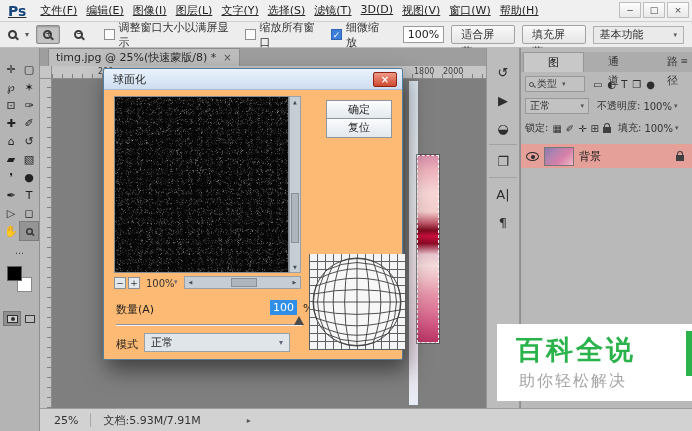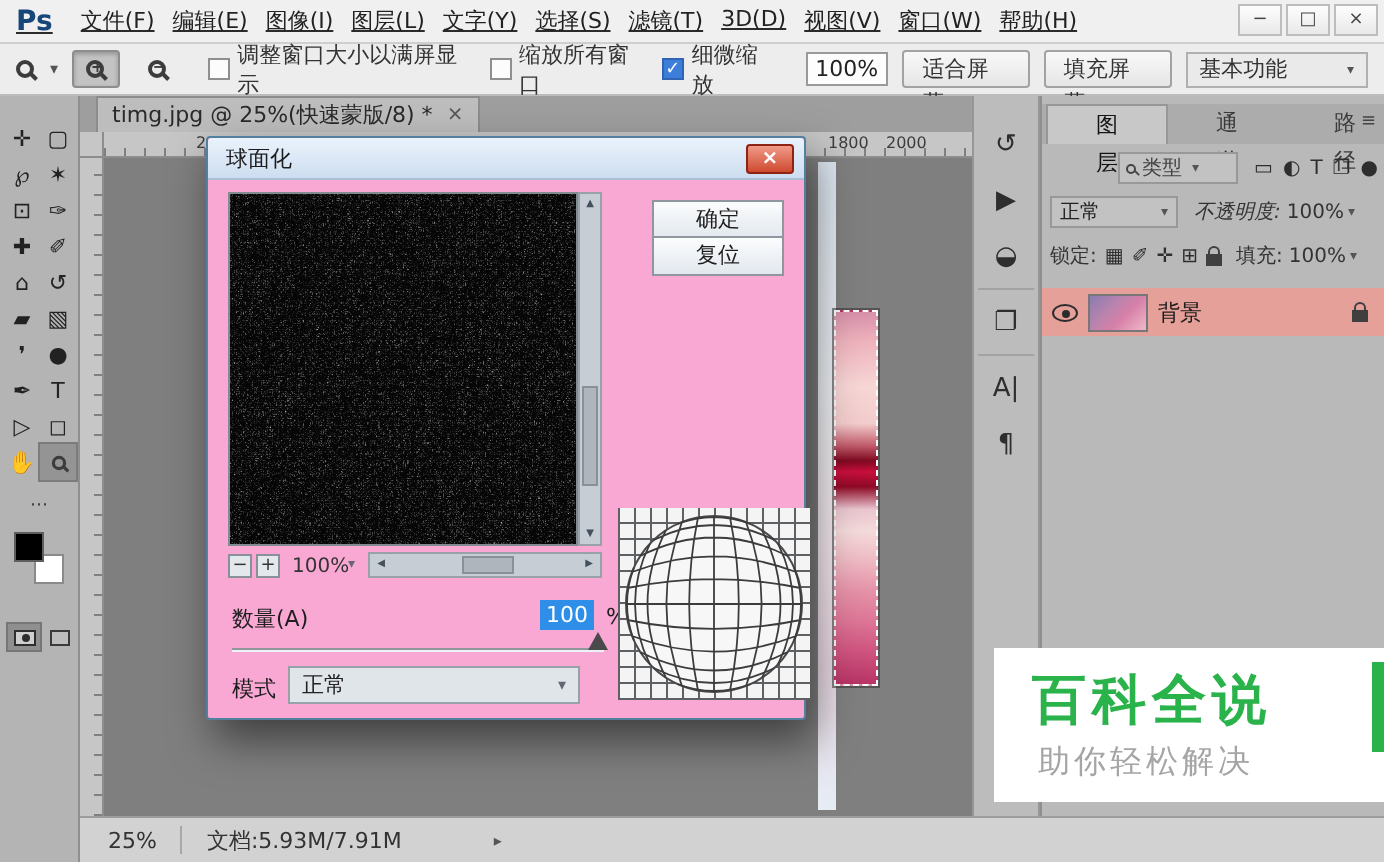--- a/index.html
+++ b/index.html
@@ -56,21 +56,21 @@
   .ruler-v{position:absolute;left:40px;top:79px;width:12px;height:329px;background:#c6c6c6;border-right:1px solid #8d8d8d;}
   .ruler-v .ticks{position:absolute;right:0;top:0;height:100%;width:4px;background:repeating-linear-gradient(0deg,#808080 0 1px,transparent 1px 10px);}
 
   
   .canvas{position:absolute;left:52px;top:79px;width:434px;height:329px;background:#7f7f7f;overflow:hidden;}
   .doc-sliver{position:absolute;left:357px;top:2px;width:9px;height:324px;background:linear-gradient(180deg,#dde6f0 0%,#eef1f5 35%,#f3e7ed 60%,#e9d9e4 78%,#e6edf5 100%);}
   .sel-strip{position:absolute;left:365px;top:76px;width:22px;height:188px;border:1px dashed #fafafa;box-shadow:0 0 0 1px rgba(50,50,50,.55);
     background:linear-gradient(180deg,#d890aa 0%,#eeb3bd 8%,#f7d6d6 20%,#f3cccc 30%,#c05a6a 36%,#7e0a20 40%,#c80f3c 43%,#8e0a26 47%,#e9c5cf 53%,#f4dada 59%,#eeb9c3 67%,#e592a8 75%,#dd7697 83%,#d05580 91%,#b83465 100%);}
 
   
-  .dialog{position:absolute;left:103px;top:68px;width:300px;height:292px;background:#f9a8d4;border:1px solid #54809f;border-radius:2px;box-shadow:4px 10px 22px rgba(0,0,0,.5);z-index:10;}
+  .dialog{position:absolute;left:103px;top:68px;width:300px;height:292px;background:#fdba74;border:1px solid #54809f;border-radius:2px;box-shadow:4px 10px 22px rgba(0,0,0,.5);z-index:10;}
   .dlg-title{position:absolute;left:0;top:0;right:0;height:21px;background:linear-gradient(#eaf3fc,#cdddf0);border-bottom:1px solid #aabfd4;line-height:21px;padding-left:9px;font-size:11px;color:#1d1d1d;border-radius:2px 2px 0 0;}
   .dlg-close{position:absolute;right:5px;top:3px;width:24px;height:15px;background:linear-gradient(#f09a88,#ce4a30);border:1px solid #8e2314;border-radius:2px;color:#fff;font-size:10px;font-weight:bold;text-align:center;line-height:13px;}
   .pv-frame{position:absolute;left:10px;top:27px;width:175px;height:177px;background:#060606;border:1px solid #828a92;overflow:hidden;}
   .vscroll{position:absolute;left:185px;top:27px;width:12px;height:177px;background:#c6cdd4;border:1px solid #98a0a8;}
   .vscroll .arr{position:absolute;left:0;width:10px;height:10px;font-size:5px;text-align:center;line-height:10px;color:#44505c;}
   .vscroll .thumb{position:absolute;left:1px;top:96px;width:8px;height:50px;background:#aeb5bc;border:1px solid #8a9098;}
   .sq-btn{position:absolute;width:12px;height:12px;border:1px solid #8a9098;background:#e3e8ed;font-size:9px;line-height:10px;text-align:center;color:#333;}
   .pv-zoom{position:absolute;left:42px;top:209px;font-size:10px;color:#333;}
   .pv-caret{position:absolute;left:70px;top:209px;font-size:7px;color:#667;}
   .hscroll{position:absolute;left:80px;top:207px;width:117px;height:13px;background:#c6cdd4;border:1px solid #98a0a8;}
@@ -316,41 +316,41 @@
 
   <section class="layers">
     <div class="ptabs" id="ptabs">
         <span class="ptab active">图层</span>
         <span class="ptab">通道</span>
         <span class="ptab">路径</span>
         <span class="ptab">样式</span>
       </div>
     <span class="pmenu">≡</span>
 
-    <div class="prow" style="top:28px;justify-content:flex-end;">
+    <div class="prow" style="top:28px;">
       <div class="searchbox">
         <span class="mag-xs"></span>
         <span>类型</span>
         <span class="mini-caret">▾</span>
       </div>
       <div class="ficons" id="ficons">
           <span>▭</span>
           <span>◐</span>
           <span>T</span>
           <span>❐</span>
           <span>●</span>
         </div>
     </div>
 
     <div class="prow" style="top:50px;">
       <div class="dd" style="width:64px;">
         <span>正常</span>
         <span class="mini-caret">▾</span>
       </div>
-      <span style="margin-left:8px;font-style:italic;">不透明度:</span>
+      <span style="margin-left:8px;">不透明度:</span>
       <span style="margin-left:3px;">100%</span>
       <span class="mini-caret">▾</span>
     </div>
 
     <div class="prow" style="top:73px;">
       <span>锁定:</span>
       <div class="ficons" id="lockicons" style="margin-left:4px;gap:4px;">
           <span>▦</span>
           <span>✐</span>
           <span>✛</span>

